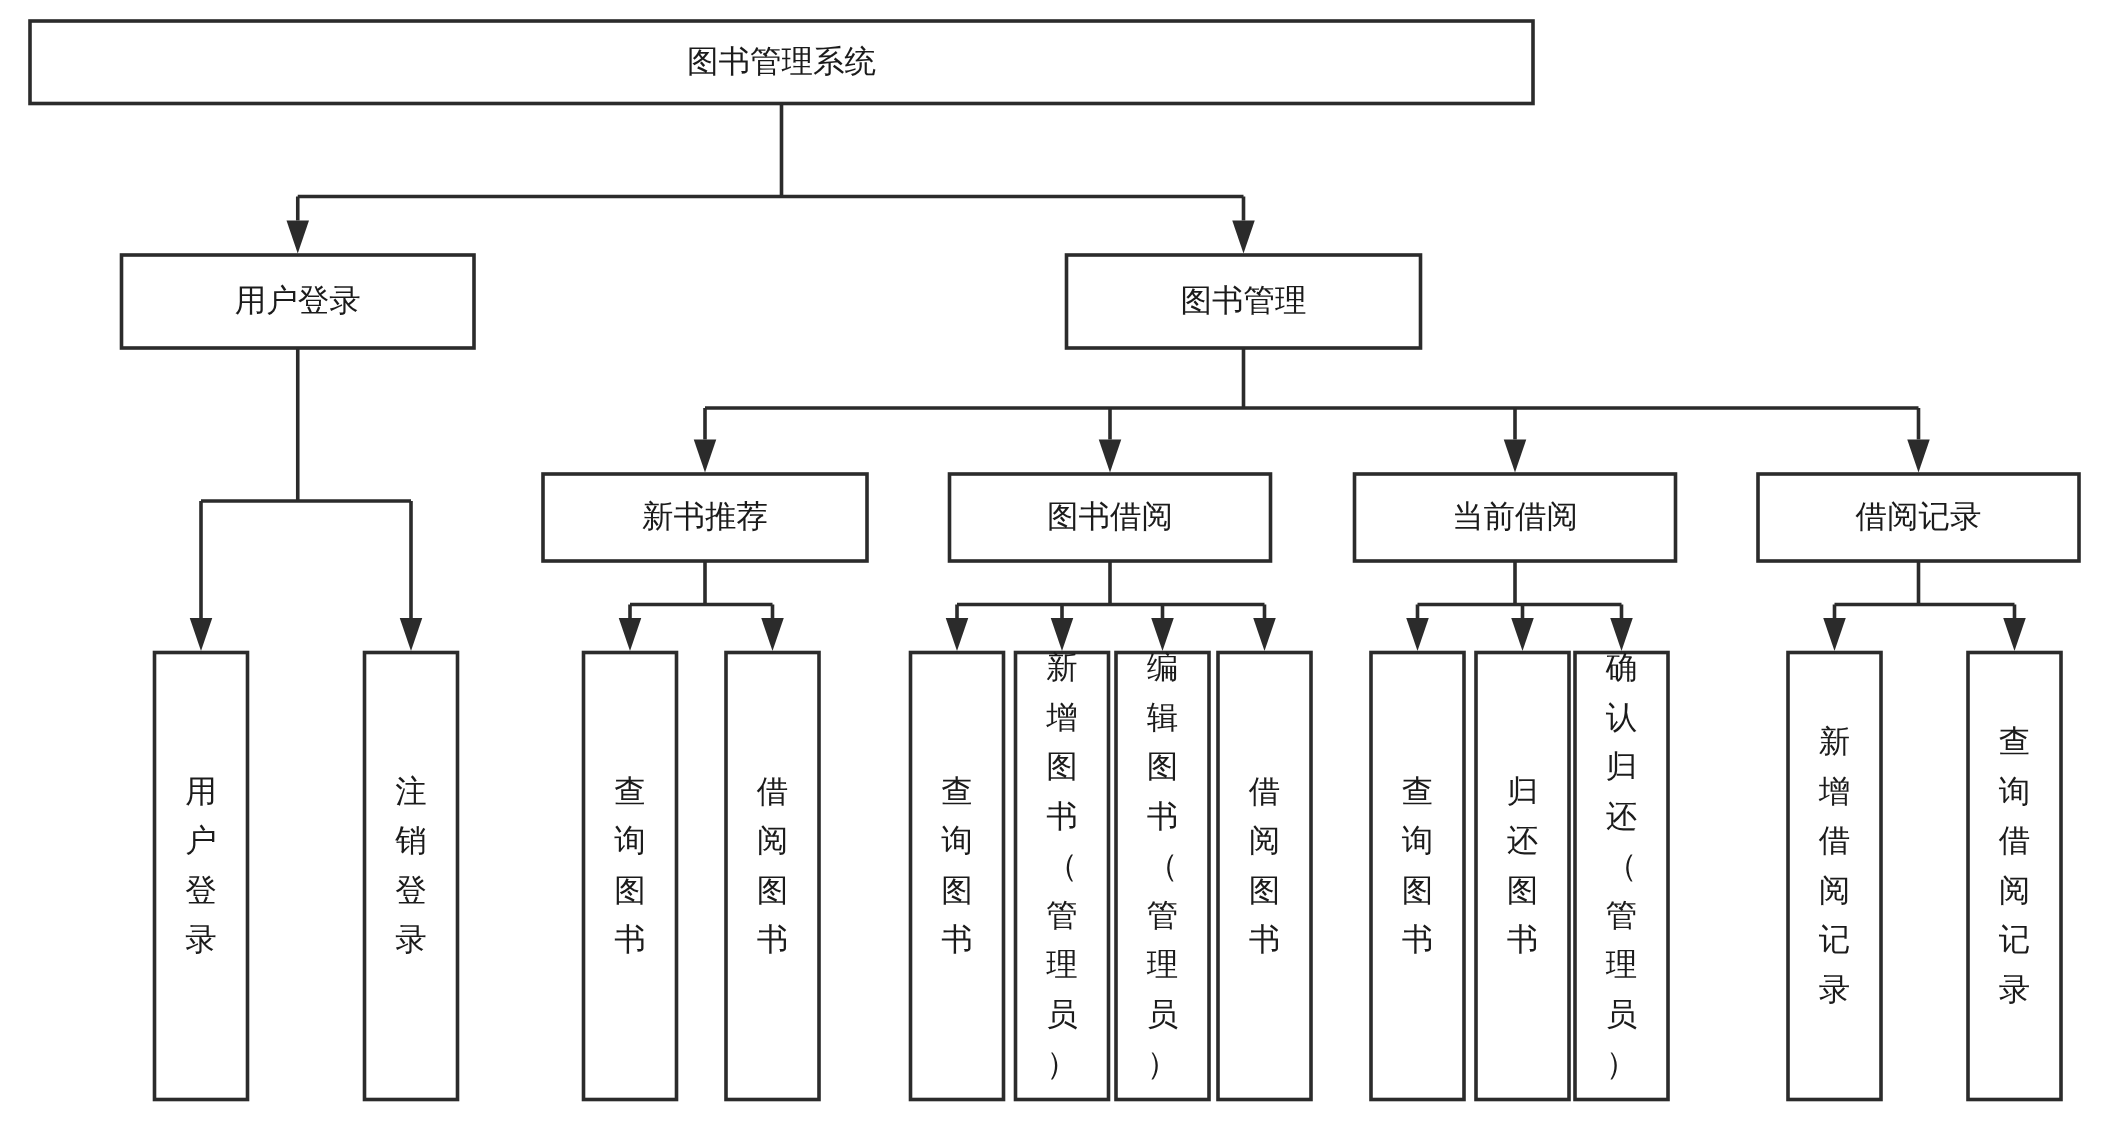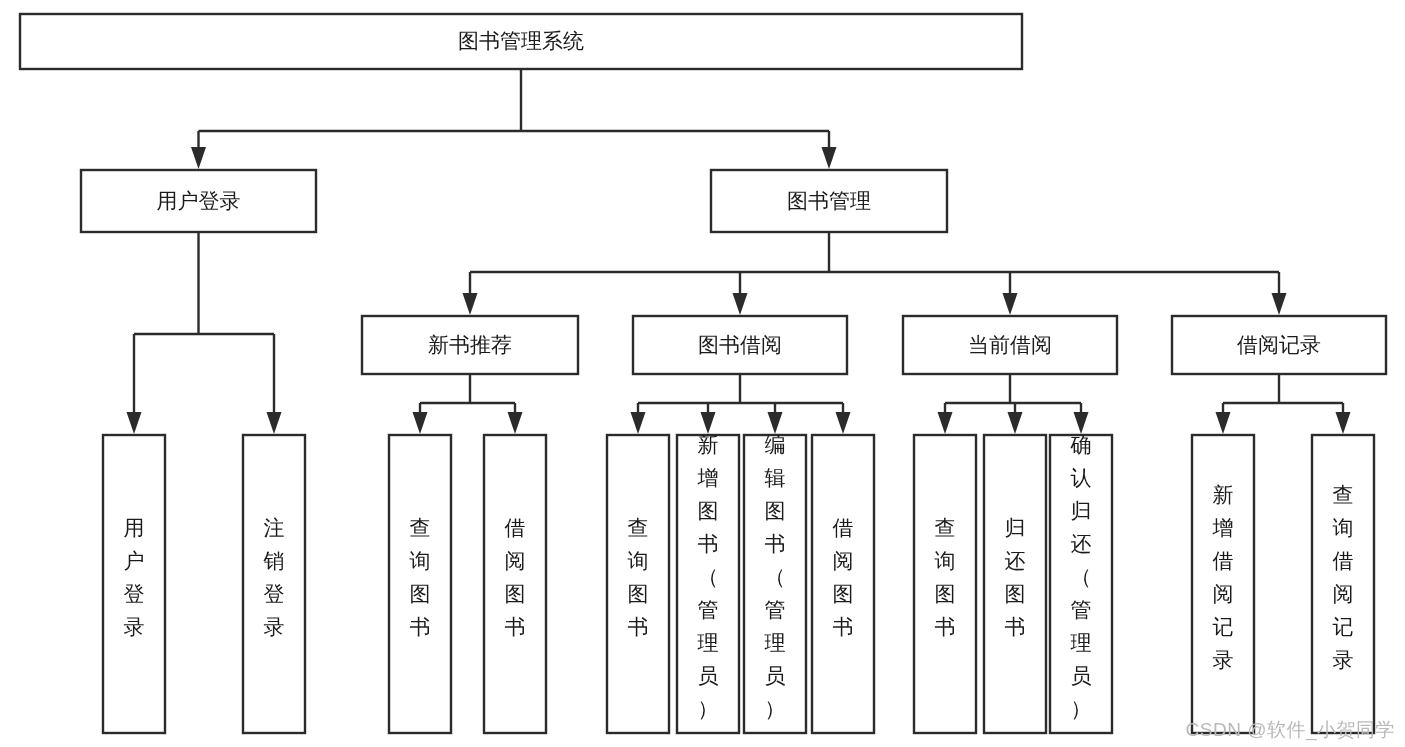--- a/index.html
+++ b/index.html
@@ -219,14 +219,13 @@
         <g>
           <rect x="1192" y="435" width="62" height="298" class="node-box"></rect>
           <text x="1223" y="0" class="node-label-v"><tspan x="1223" y="501.5">新</tspan><tspan x="1223" y="534.5">增</tspan><tspan x="1223" y="567.5">借</tspan><tspan x="1223" y="600.5">阅</tspan><tspan x="1223" y="633.5">记</tspan><tspan x="1223" y="666.5">录</tspan></text>
         </g>
         <g>
           <rect x="1312" y="435" width="62" height="298" class="node-box"></rect>
           <text x="1343" y="0" class="node-label-v"><tspan x="1343" y="501.5">查</tspan><tspan x="1343" y="534.5">询</tspan><tspan x="1343" y="567.5">借</tspan><tspan x="1343" y="600.5">阅</tspan><tspan x="1343" y="633.5">记</tspan><tspan x="1343" y="666.5">录</tspan></text>
         </g>
       </g>
   </svg>
-  <div class="watermark-text">CSDN @软件_小贺同学</div>
 </div>
 
 </body></html>

